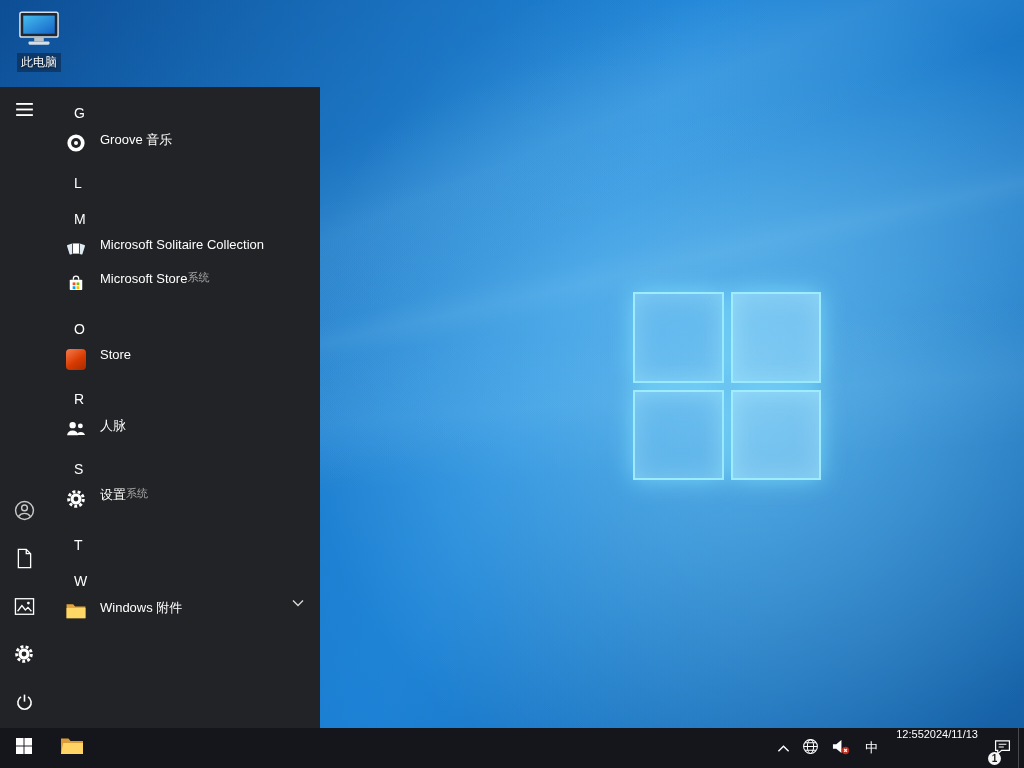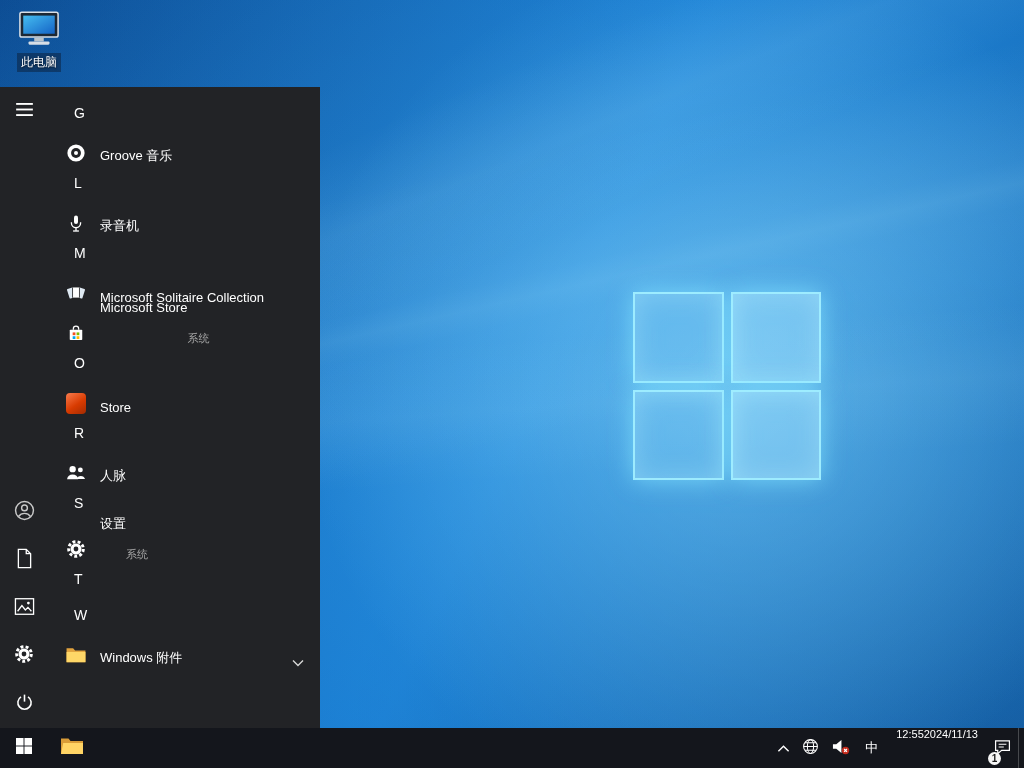--- a/index.html
+++ b/index.html
@@ -54,27 +54,27 @@
   }
   .rail { width:48px; flex:0 0 48px; display:flex; flex-direction:column; background:#222326; }
   .rail-btn { width:48px; height:48px; display:flex; align-items:center; justify-content:center; cursor:pointer; }
   .rail-spacer { flex:1; }
   .app-list { flex:1; padding-top:8px; overflow:hidden; }
   .section-letter {
     height:36px; display:flex; align-items:center;
     padding-left:26px; font-size:14px; color:#fff; cursor:pointer;
   }
   .app-row {
-    height:34px; display:flex; align-items:flex-end;
+    height:34px; display:flex; align-items:flex-start;
     padding:0 16px 0 16px; gap:12px; font-size:13px; cursor:pointer;
   }
   .app-row.double { height:40px; }
   .app-icon { width:24px; flex:0 0 24px; height:24px; display:flex; align-items:center; justify-content:center; }
   .app-text { display:flex; flex-direction:row; line-height:1.2; }
-  .app-sub { font-size:11px; color:#a6a6a6;margin-top:32px; }
+  .app-sub { font-size:11px; color:#a6a6a6; }
   .row-chevron { margin-left:auto; display:flex; align-items:center; }
   .office-badge {
     width:20px; height:21px; border-radius:4px;
     background:linear-gradient(145deg,#f97b4d 0%,#d83b01 55%,#a32b01 100%);
   }
 
   
   .taskbar {
     position:absolute; left:0; bottom:0; width:1024px; height:40px;
     background:#14161c; display:flex; align-items:stretch; z-index:30; color:#fff;
@@ -192,31 +192,20 @@
             <circle cx="12" cy="12" r="5.4" fill="#222326"></circle>
             <circle cx="12" cy="12" r="2.2" fill="#fff"></circle>
         </svg>
       </span>
       <span>Groove 音乐</span>
     </div>
 
     <div class="section-letter">
       <span>L</span>
     </div>
-    <div class="app-row">
-      <span class="app-icon">
-        <svg width="20" height="21" viewBox="0 0 24 24" fill="none" stroke="#fff" stroke-width="1.6">
-          <rect x="9.6" y="2.5" width="4.8" height="10" rx="2.4" fill="#fff" stroke="none"></rect>
-          <path d="M6.5 10.5 v1 a5.5 5.5 0 0 0 11 0 v-1"></path>
-          <path d="M12 17.5 v3.2"></path>
-            <path d="M8.5 21 h7"></path>
-        </svg>
-      </span>
-      <span>录音机</span>
-    </div>
 
     <div class="section-letter">
       <span>M</span>
     </div>
     <div class="app-row">
       <span class="app-icon">
         <svg width="22" height="22" viewBox="0 0 24 24">
           <rect x="3.4" y="6.5" width="7.3" height="11" rx="1" fill="#dfe9f2" transform="rotate(-18 7 12)"></rect>
           <rect x="13.3" y="6.5" width="7.3" height="11" rx="1" fill="#dfe9f2" transform="rotate(18 17 12)"></rect>
           <rect x="8.2" y="5.5" width="7.6" height="12" rx="1" fill="#fff" stroke="#222326" stroke-width=".9"></rect>

